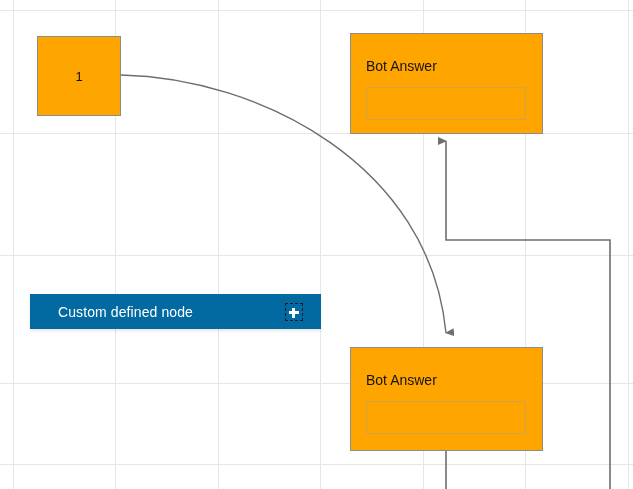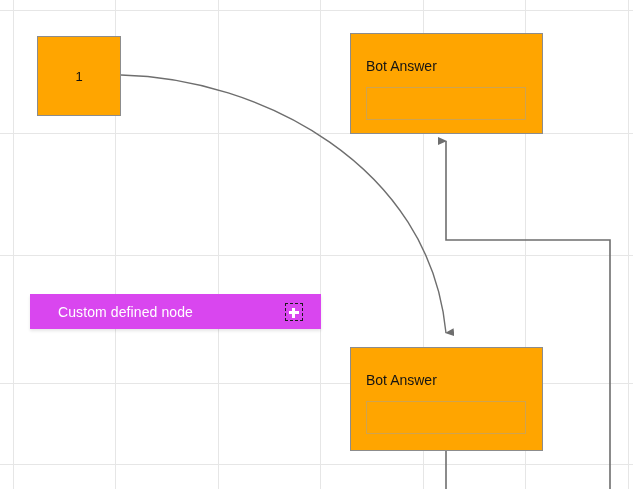--- a/index.html
+++ b/index.html
@@ -81,21 +81,21 @@
     top: 53px;
     height: 33px;
     box-sizing: border-box;
     border: 1px solid #cfa34f;
     background: transparent;
   }
   
   .palette-item {
     position: absolute;
     box-sizing: border-box;
-    background: #d946ef;
+    background: #0369a1;
     display: flex;
     align-items: center;
     color: #ffffff;
     box-shadow: 0 2px 3px rgba(0,0,0,0.10);
   }
   .palette-label {
     font-size: 14px;
     margin-left: 28px;
     white-space: nowrap;
     letter-spacing: 0.1px;

